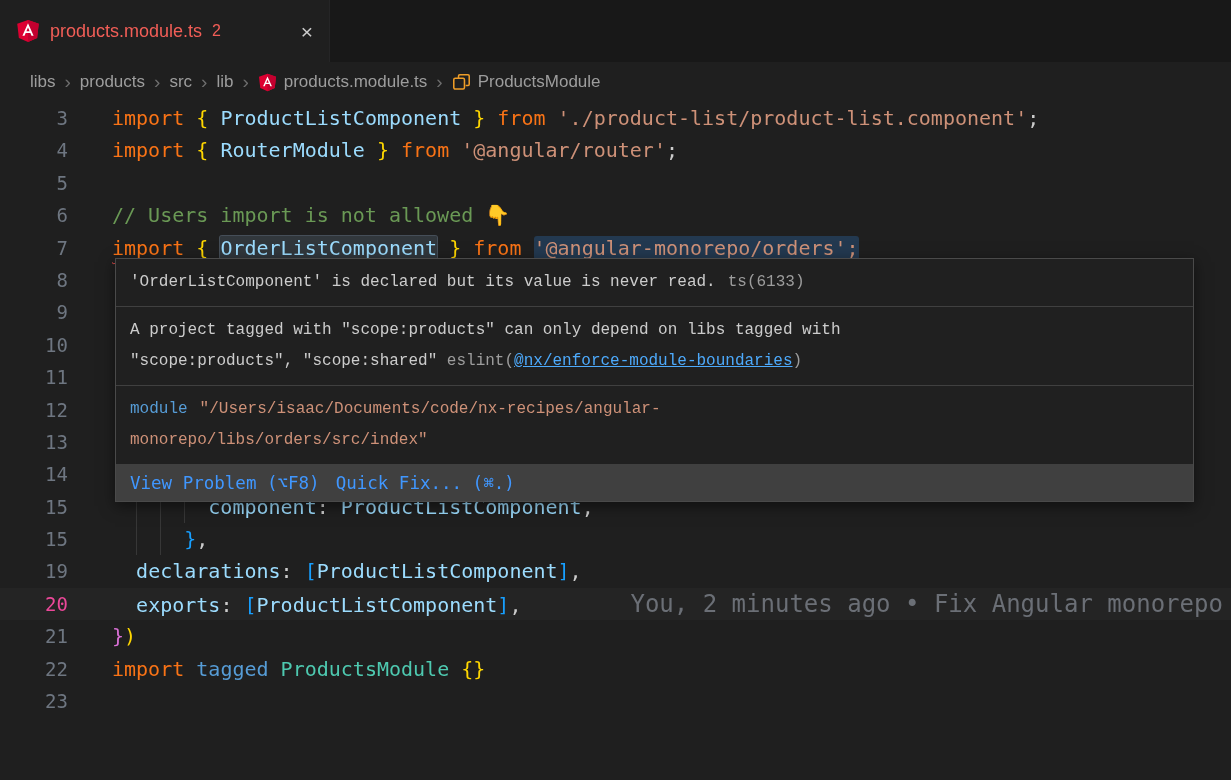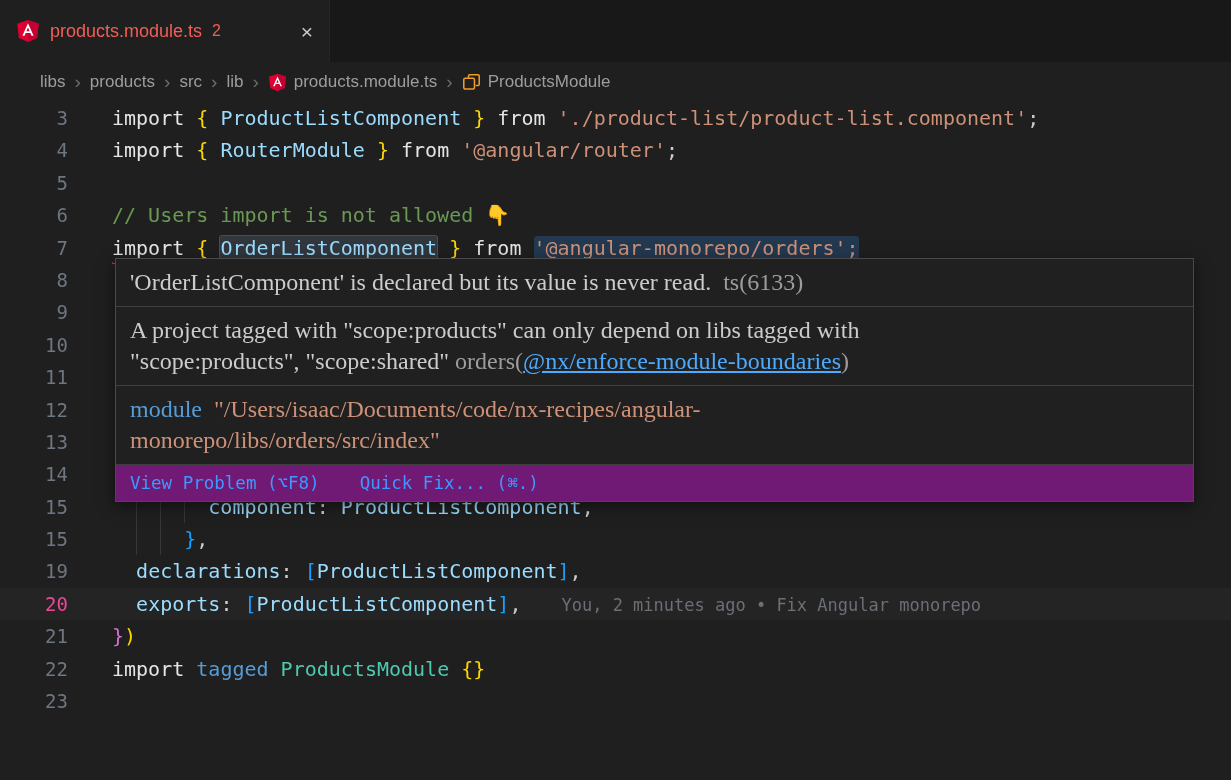--- a/index.html
+++ b/index.html
@@ -9,51 +9,51 @@
   }
   
   .tabstrip{height:62px;background:#181818;display:flex;align-items:stretch}
   .tab{display:flex;align-items:center;gap:10px;padding:0 16px;background:#1f1f1f;
        width:330px;box-sizing:border-box;border-right:1px solid #252526;cursor:pointer}
   .tab-title{font-size:18px;color:#f25e57}
   .tab-badge{font-size:16px;color:#f25e57}
   .tab-close{margin-left:auto;color:#cccccc;font-size:21px;line-height:1;cursor:pointer}
   .icon{display:inline-flex;align-items:center}
   
-  .breadcrumbs{height:40px;display:flex;align-items:center;padding-left:40px;gap:9px;
+  .breadcrumbs{height:40px;display:flex;align-items:center;padding-left:30px;gap:9px;
                font-size:17px;color:#9d9d9d;background:#1f1f1f}
   .bc-item{display:inline-flex;align-items:center;gap:7px;cursor:pointer;white-space:nowrap}
   .bc-sep{color:#6e6e6e;font-size:19px}
   
   .editor{position:absolute;top:102px;left:0;width:1231px;bottom:0;
           font-family:"DejaVu Sans Mono","Liberation Mono",monospace;font-size:20px;color:#cccccc}
   .line{display:flex;height:32.4px;line-height:32.4px;white-space:pre}
   .line.active{background:#242424}
   .num{flex:0 0 68px;width:68px;text-align:right;color:#6e7681;font-size:19px;user-select:none}
   .line.active .num{color:#ec4899}
   .code{margin-left:44px;position:relative;flex:1}
   .guide{position:absolute;top:0;bottom:0;width:1px;background:#373737}
-  .t-kw{color:#e5e5e5}.t-kwb{color:#569cd6}.t-id{color:#9cdcfe}.t-ty{color:#4ec9b0}
+  .t-kw{color:#f97316}.t-kwb{color:#569cd6}.t-id{color:#9cdcfe}.t-ty{color:#4ec9b0}
   .t-str{color:#ce9178}.t-cmt{color:#6a9955}.t-fg{color:#cccccc}
   .t-b1{color:#ffd700}.t-b2{color:#da70d6}.t-b3{color:#179fff}.t-em{color:#f6c445}
   .t-strhl{background:rgba(38,79,120,.55);border-radius:3px}
   .t-idbox{background:rgba(83,99,114,.35);box-shadow:0 0 0 1px rgba(128,150,175,.4);border-radius:2px}
   .wavy{text-decoration:underline;text-decoration-style:wavy;text-decoration-color:#f14c4c;
         text-decoration-skip-ink:none;text-underline-offset:5px;text-decoration-thickness:1.3px}
-  .blame{color:#6b6f76;margin-left:40px;font-size:17px}
+  .blame{color:#6b6f76;margin-left:109px;font-size:24px}
   
   .popup{position:absolute;left:115px;top:156px;width:1079px;box-sizing:border-box;
          background:#202020;border:1px solid #4a4a4a;box-shadow:0 4px 14px rgba(0,0,0,.5);z-index:10}
   .sec{padding:8px 14px;border-bottom:1px solid #404040;
-       font-family:Liberation Serif, serif;
-       font-size:24px;line-height:31px;color:#cccccc;white-space:pre-wrap}
+       font-family:Liberation Mono, monospace;
+       font-size:16px;line-height:31px;color:#cccccc;white-space:pre-wrap}
   .dim{color:#9d9d9d}
   .ml{margin-left:12px}
   .link{color:#4daafc;text-decoration:underline;cursor:pointer}
-  .actions{display:flex;gap:40px;padding:8px 14px;background:#701a75;align-items:center}
+  .actions{display:flex;gap:16px;padding:8px 14px;background:#404040;align-items:center}
   .action{font-size:17.5px;color:#4097ff;cursor:pointer;text-decoration:none}
 </style>
 </head>
 <body>
 
 <div class="tabstrip">
   <div class="tab">
     <span class="icon" id="tab-ng-icon">
         <svg viewBox="0 0 250 250" width="24" height="24">
           <polygon fill="#dd0031" points="125,10 237,50 220,198 125,240 30,198 13,50"></polygon>
@@ -124,20 +124,20 @@
       <div class="line"><span class="num">15</span><span class="code"><span class="guide" style="left: 2ch;"></span><span class="guide" style="left: 4ch;"></span><span class="t-fg">      </span><span class="t-b3">}</span><span class="t-fg">,</span></span></div>
       <div class="line"><span class="num">19</span><span class="code"><span class="t-fg">  </span><span class="t-id">declarations</span><span class="t-fg">: </span><span class="t-b3">[</span><span class="t-id">ProductListComponent</span><span class="t-b3">]</span><span class="t-fg">,</span></span></div>
       <div class="line active"><span class="num">20</span><span class="code"><span class="t-fg">  </span><span class="t-id">exports</span><span class="t-fg">: </span><span class="t-b3">[</span><span class="t-id">ProductListComponent</span><span class="t-b3">]</span><span class="t-fg">,</span><span class="blame">You, 2 minutes ago • Fix Angular monorepo</span></span></div>
       <div class="line"><span class="num">21</span><span class="code"><span class="t-b2">}</span><span class="t-b1">)</span></span></div>
       <div class="line"><span class="num">22</span><span class="code"><span class="t-kw">import</span><span class="t-fg"> </span><span class="t-kwb">tagged</span><span class="t-fg"> </span><span class="t-ty">ProductsModule</span><span class="t-fg"> </span><span class="t-b1">{}</span></span></div>
       <div class="line"><span class="num">23</span><span class="code"></span></div>
     </div>
 
   <div class="popup">
     <div class="sec"><span>'OrderListComponent' is declared but its value is never read.</span><span class="dim ml">ts(6133)</span></div>
-    <div class="sec"><span>A project tagged with "scope:products" can only depend on libs tagged with</span><br><span>"scope:products", "scope:shared" </span><span class="dim">orders(</span><a class="link">@nx/enforce-module-boundaries</a><span class="dim">)</span></div>
+    <div class="sec"><span>A project tagged with "scope:products" can only depend on libs tagged with</span><br><span>"scope:products", "scope:shared" </span><span class="dim">eslint(</span><a class="link">@nx/enforce-module-boundaries</a><span class="dim">)</span></div>
     <div class="sec"><span class="t-kwb">module</span><span class="t-str ml">"/Users/isaac/Documents/code/nx-recipes/angular-</span><br><span class="t-str">monorepo/libs/orders/src/index"</span></div>
     <div class="actions">
         <a class="action">View Problem (⌥F8)</a>
         <a class="action">Quick Fix... (⌘.)</a>
       </div>
   </div>
 </div>
 
 </body></html>

